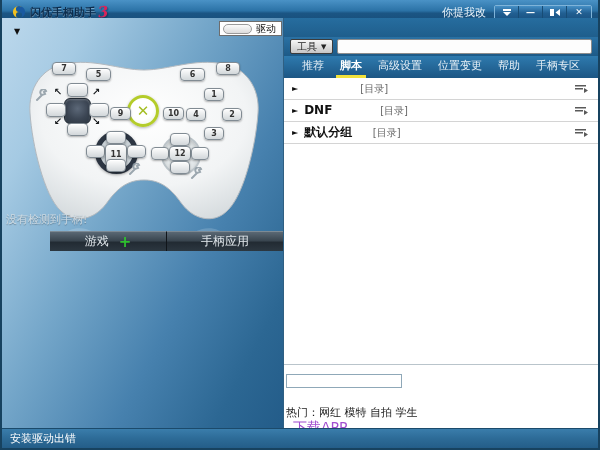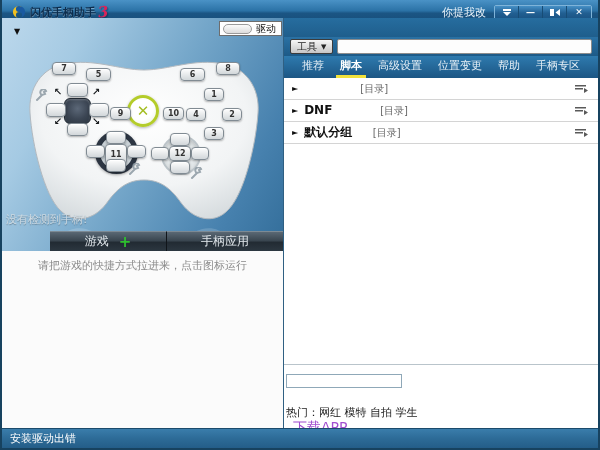--- a/index.html
+++ b/index.html
@@ -189,23 +189,20 @@
       <div class="ltabs">
         <div class="ltab">
           <span>游戏</span>
           <span class="plus">+</span>
         </div>
         <div class="ltab">
           <span>手柄应用</span>
         </div>
       </div>
 
-      <div class="drop-area">
-        <div class="hint">请把游戏的快捷方式拉进来，点击图标运行</div>
-      </div>
     </div>
 
     <div class="right-panel">
       <div class="r-topband"></div>
 
       <div class="toolbar">
         <div class="tools-btn">
           <span>工具</span>
           <span class="tools-arrow">▼</span>
         </div>

